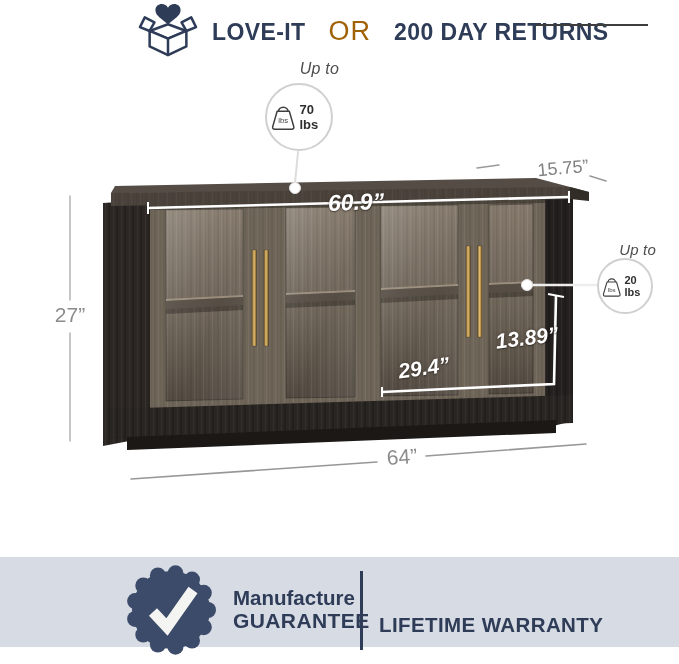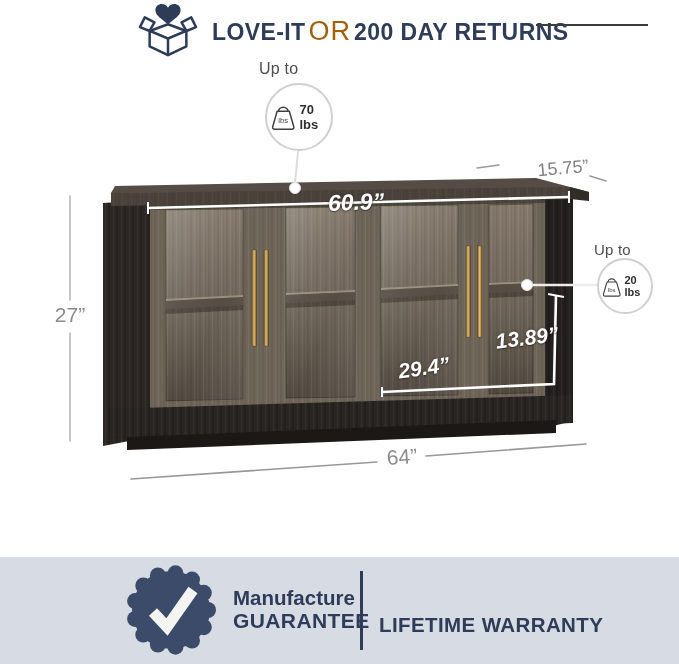--- a/index.html
+++ b/index.html
@@ -1,27 +1,27 @@
 <!DOCTYPE html>
 <html style="--navy: #2e3c58; --footer_bg: #d6dbe4; --badge_navy: #3c4b69; --dim_gray: #8c8c8c; --brass: #c2985a; --wood_dark: #2b2724; --wood_mid: #6f6659; --wood_light: #837769;"><head>
 <meta charset="utf-8">
 <style>
   html,body{margin:0;padding:0;background:#fff;}
   .page{position:relative;width:679px;height:664px;background:#fff;overflow:hidden;
         font-family:"Liberation Sans",sans-serif;-webkit-font-smoothing:antialiased;}
 
   
   .hdr-icon{position:absolute;left:137px;top:1px;width:62px;height:58px;}
-  .hdr-text{position:absolute;left:212px;top:16px;display:flex;align-items:baseline;gap:3px;white-space:nowrap;}
+  .hdr-text{position:absolute;left:212px;top:16px;display:flex;align-items:baseline;gap:23px;white-space:nowrap;}
   .hdr-love,.hdr-returns{font-size:23px;font-weight:800;letter-spacing:.4px;color:var(--navy);}
   .hdr-or{font-size:27px;font-weight:400;letter-spacing:1px;color:#a16207;}
   .hdr-rule{position:absolute;left:536px;top:24px;width:112px;height:0;border-top:2px solid #3d3d3d;}
 
   
-  .upto{position:absolute;text-align:left;color:#4e4e4e;font-size:16px;letter-spacing:.2px;}
+  .upto{position:absolute;text-align:right;color:#4e4e4e;font-size:16px;letter-spacing:.2px;font-style:italic;}
   .upto-top{left:259px;top:60px;width:80px;}
   .upto-side{left:594px;top:241px;width:62px;font-size:15px;}
   .wcircle{position:absolute;background:#fff;border:2px solid #d0d0d0;border-radius:50%;
            display:flex;flex-direction:row;align-items:center;justify-content:center;box-sizing:border-box;}
   .wcircle-top{left:265px;top:83px;width:68px;height:68px;}
   .wcircle-side{left:597px;top:258px;width:56px;height:56px;}
   .wcap{color:#2f2f2f;font-weight:600;}
   .wcircle-top .wcap{font-size:13px;margin-top:0px;}
   .wcircle-side .wcap{font-size:11px;margin-top:0px;}
 
@@ -31,21 +31,21 @@
              text-shadow:0 0 3px rgba(40,30,20,.55),0 1px 1px rgba(0,0,0,.35);}
   .dim-gray{color:#8c8c8c;font-weight:400;}
   .lbl-topwidth{left:314px;top:189px;width:84px;font-size:23px;transform:rotate(-2deg);}
   .lbl-openw{left:383px;top:356px;width:82px;font-size:21px;transform:rotate(-8deg);}
   .lbl-openh{left:480px;top:326px;width:94px;font-size:21px;transform:rotate(-7deg);}
   .lbl-depth{left:520px;top:158px;width:86px;font-size:18px;color:#7f7f7f;transform:rotate(-5deg);}
   .lbl-height{left:46px;top:303px;width:48px;font-size:21px;}
   .lbl-width{left:376px;top:445px;width:52px;font-size:21px;transform:rotate(-4deg);}
 
   
-  .footer{position:absolute;left:0;top:557px;width:679px;height:107px;background:var(--footer_bg);}
+  .footer{position:absolute;left:0;top:557px;width:679px;height:90px;background:var(--footer_bg);}
   .badge{position:absolute;left:123px;top:5px;width:96px;height:96px;}
   .guarantee{position:absolute;left:233px;top:29px;color:var(--navy);line-height:23px;}
   .guarantee .l1{font-size:20.5px;font-weight:600;}
   .guarantee .l2{font-size:21px;font-weight:700;letter-spacing:.4px;}
   .fdivider{position:absolute;left:360px;top:14px;width:2.5px;height:79px;background:var(--navy);}
   .warranty{position:absolute;left:379px;top:56px;font-size:20.5px;font-weight:600;
             letter-spacing:.4px;color:var(--navy);white-space:nowrap;}
 
   .scene-svg{position:absolute;left:0;top:0;}
 </style>

